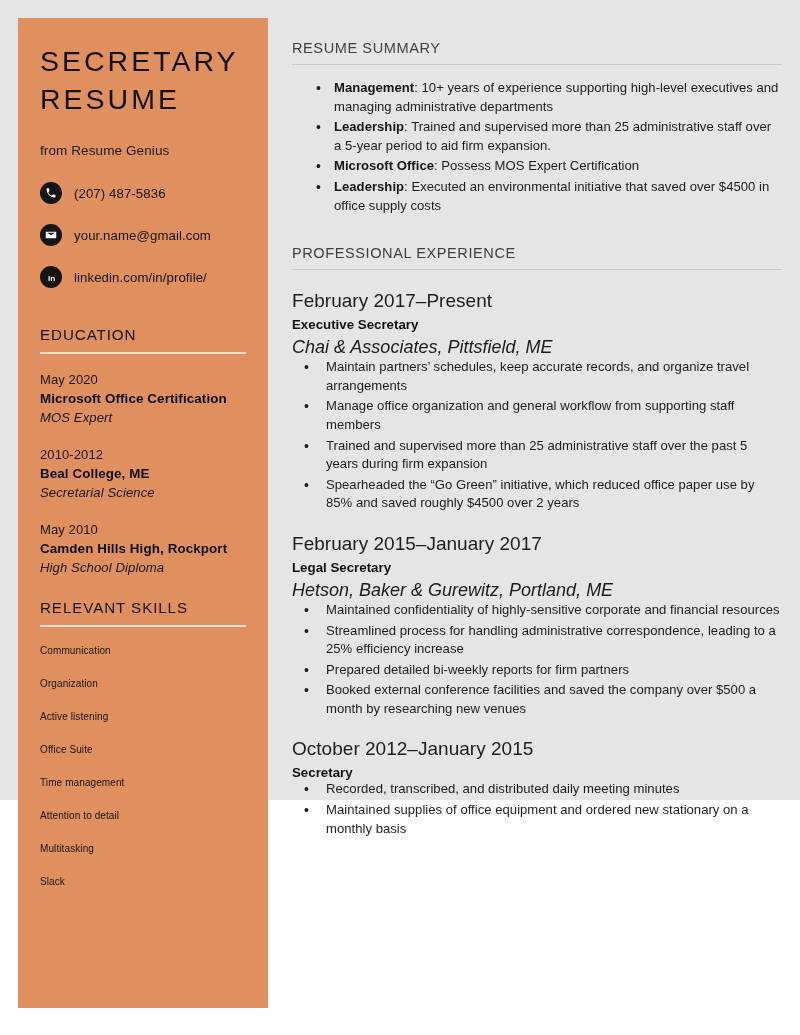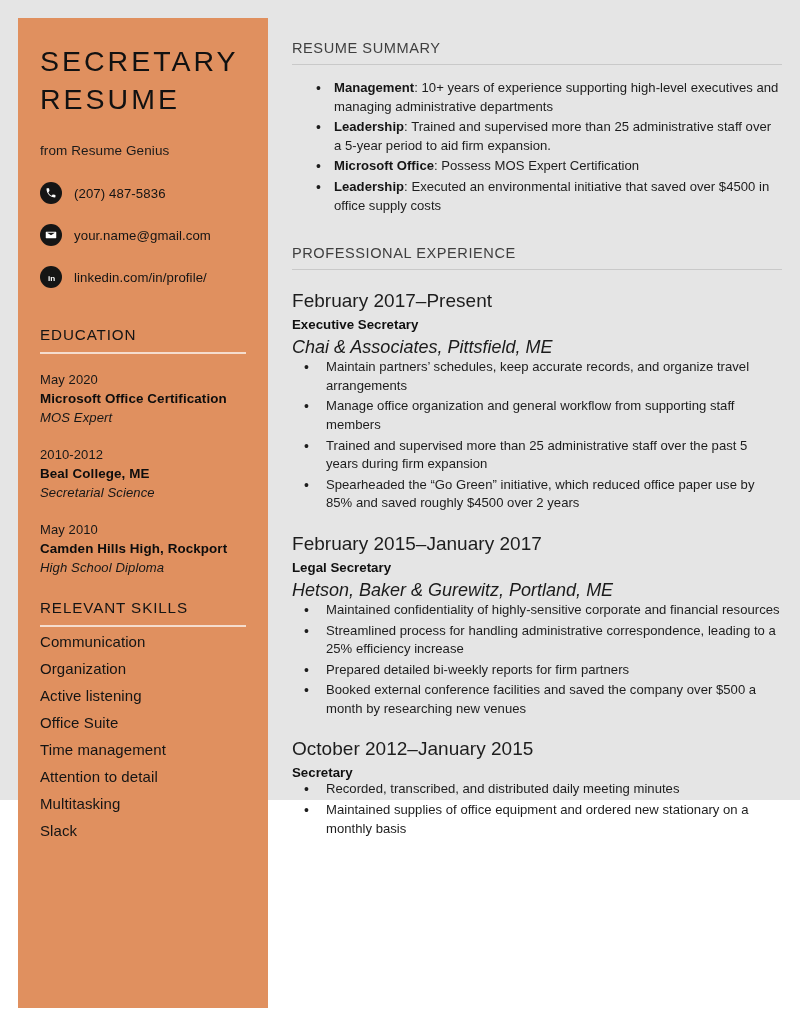--- a/index.html
+++ b/index.html
@@ -104,23 +104,23 @@
   }
   .edu-degree {
     font-size: 13.1px;
     font-style: italic;
     color: #171717;
     margin-top: 4px;
     letter-spacing: .1px;
   }
 
   .skill-item {
-    font-size: 15px;
+    font-size: 10px;
     color: #141414;
-    margin-top: 10px;
+    margin-top: 22px;
     letter-spacing: .1px;
   }
   #skills-list { margin-top: -4px; }
 
   
   #main {
     position: absolute;
     left: 292px;
     top: 40px;
     width: 490px;

